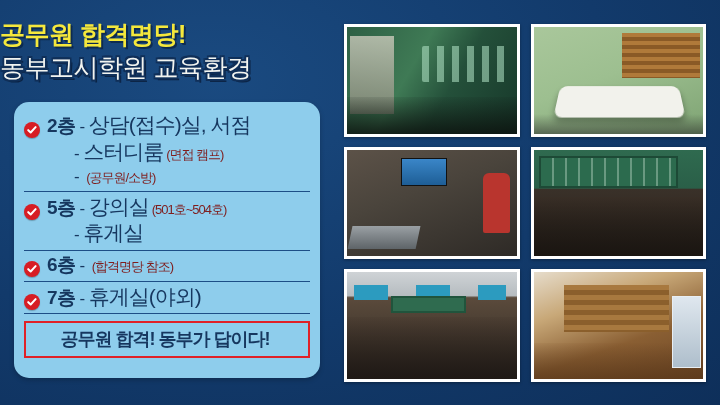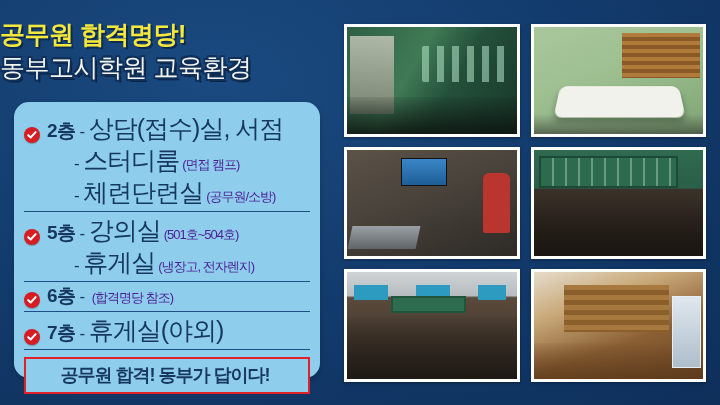--- a/index.html
+++ b/index.html
@@ -49,22 +49,22 @@
     background:#d71d24; display:inline-flex;
     align-items:center; justify-content:center;
     flex:0 0 16px; margin-right:7px;
     position:relative; top:3px;
     box-shadow:0 1px 1px rgba(0,0,0,.25);
   }
   .check svg { width:10px; height:10px; display:block; }
 
   .floor { font-size:19px; font-weight:bold; color:#16375f; letter-spacing:-0.5px; }
   .dash  { font-size:17px; color:#16375f; margin:0 4px; letter-spacing:-0.5px; }
-  .main  { font-size:25px; color:#16375f; letter-spacing:-1px; font-weight:500; }
-  .sub   { font-size:13px; color:#4c1d95; letter-spacing:-1px; margin-left:3px; }
+  .main  { font-size:21px; color:#16375f; letter-spacing:-1px; font-weight:500; }
+  .sub   { font-size:13px; color:#7f1d1d; letter-spacing:-1px; margin-left:3px; }
 
   .indent { padding-left:46px; }
 
   .slogan {
     margin-top:7px;
     border:2px solid #e02127;
     text-align:center;
     padding:4px 4px 5px 0;
     background:#8ecdec;
   }
@@ -167,41 +167,39 @@
           <span class="main">상담(접수)실, 서점</span>
           <span class="sub"></span>
         </div>
         <div class="line indent">
           <span class="dash">-</span>
           <span class="main">스터디룸</span>
           <span class="sub">(면접 캠프)</span>
         </div>
         <div class="line indent">
           <span class="dash">-</span>
-          <span class="main">체련단련실</span>
           <span class="sub">(공무원/소방)</span>
         </div>
       </div>
 
       <div class="row sep">
         <div class="line">
           <span class="check">
             <svg viewBox="0 0 12 12">
                 <path d="M1.5 6.2 L4.4 9 L10.3 2.6" stroke="#ffffff" stroke-width="2.4" fill="none" stroke-linecap="round" stroke-linejoin="round"></path>
               </svg>
           </span>
           <span class="floor">5층</span>
           <span class="dash">-</span>
           <span class="main">강의실</span>
           <span class="sub">(501호~504호)</span>
         </div>
         <div class="line indent">
           <span class="dash">-</span>
           <span class="main">휴게실</span>
-          <span class="sub">(냉장고, 전자렌지)</span>
         </div>
       </div>
 
       <div class="row sep">
         <div class="line">
           <span class="check">
             <svg viewBox="0 0 12 12">
                 <path d="M1.5 6.2 L4.4 9 L10.3 2.6" stroke="#ffffff" stroke-width="2.4" fill="none" stroke-linecap="round" stroke-linejoin="round"></path>
               </svg>
           </span>

